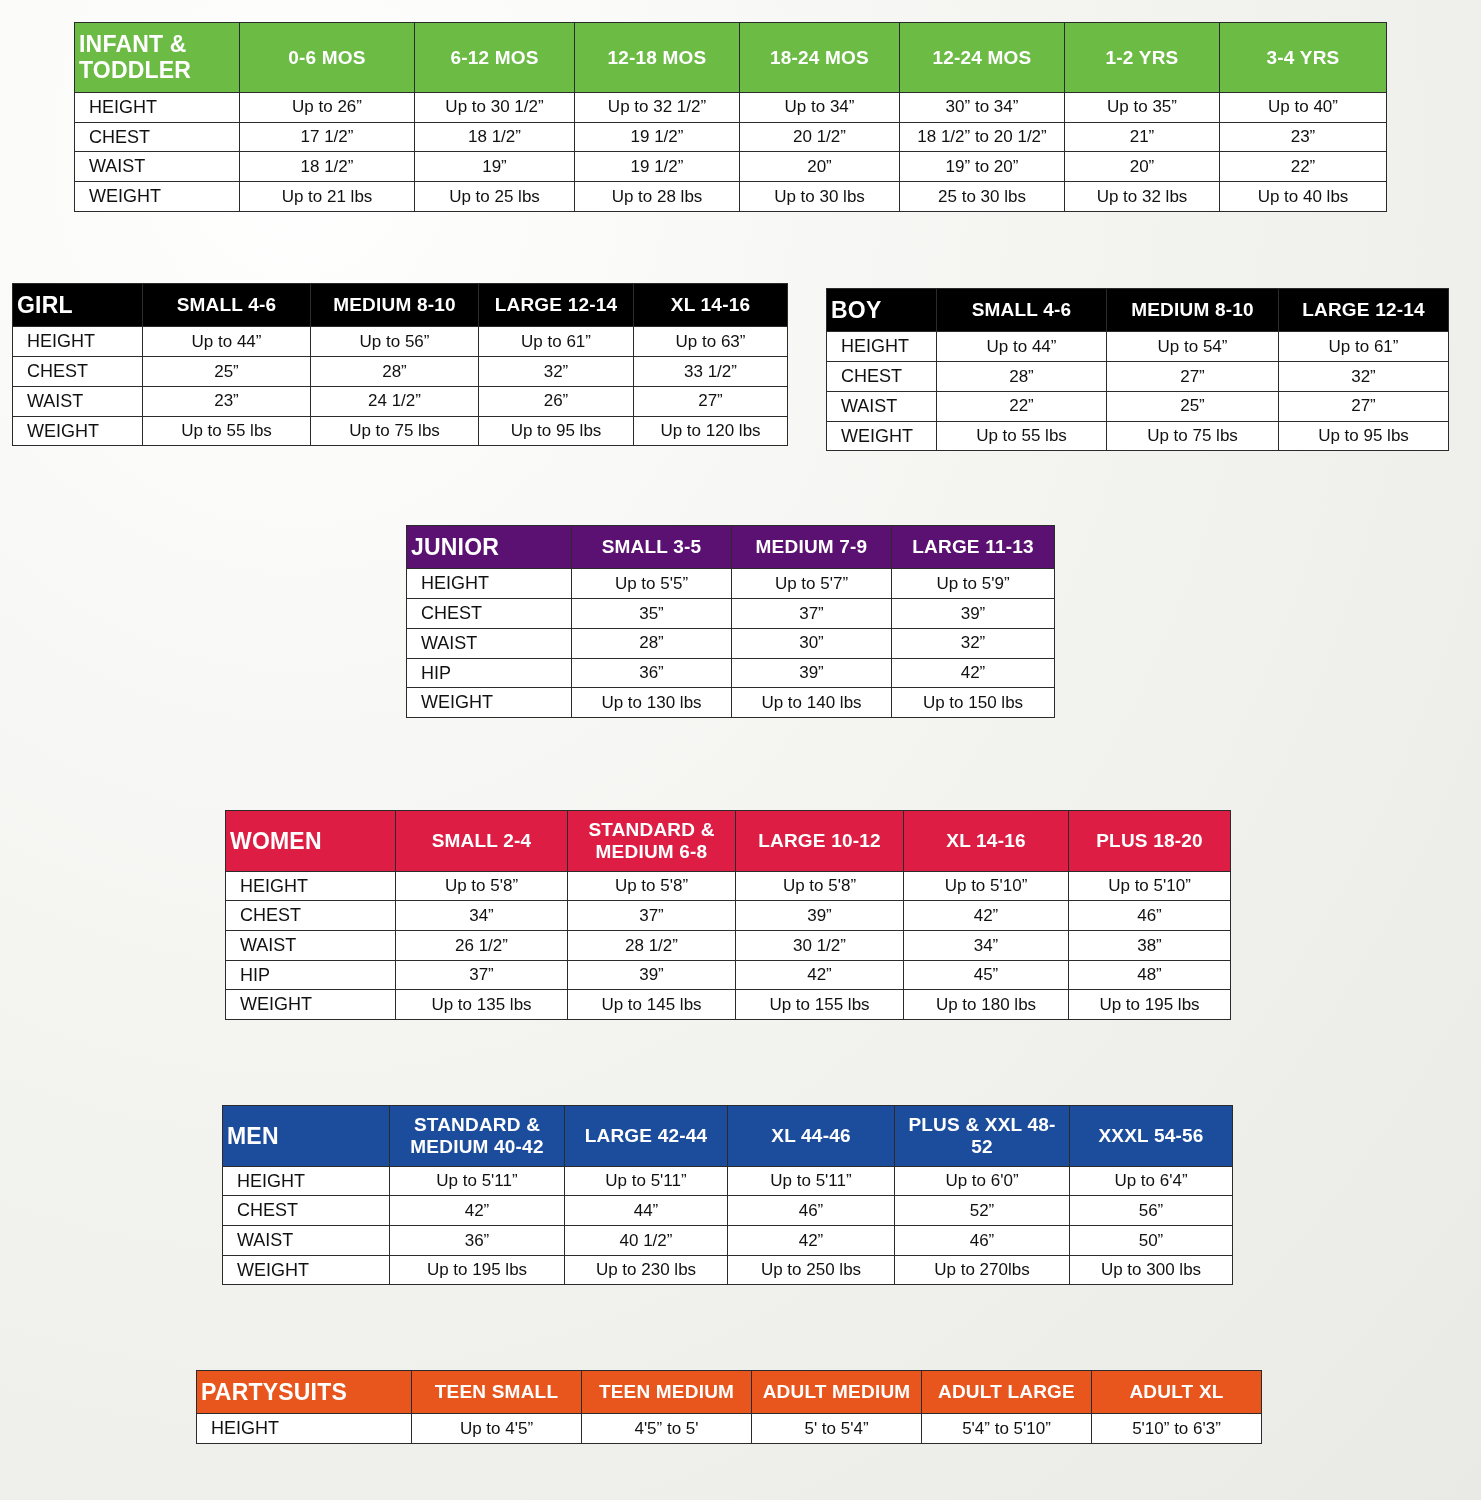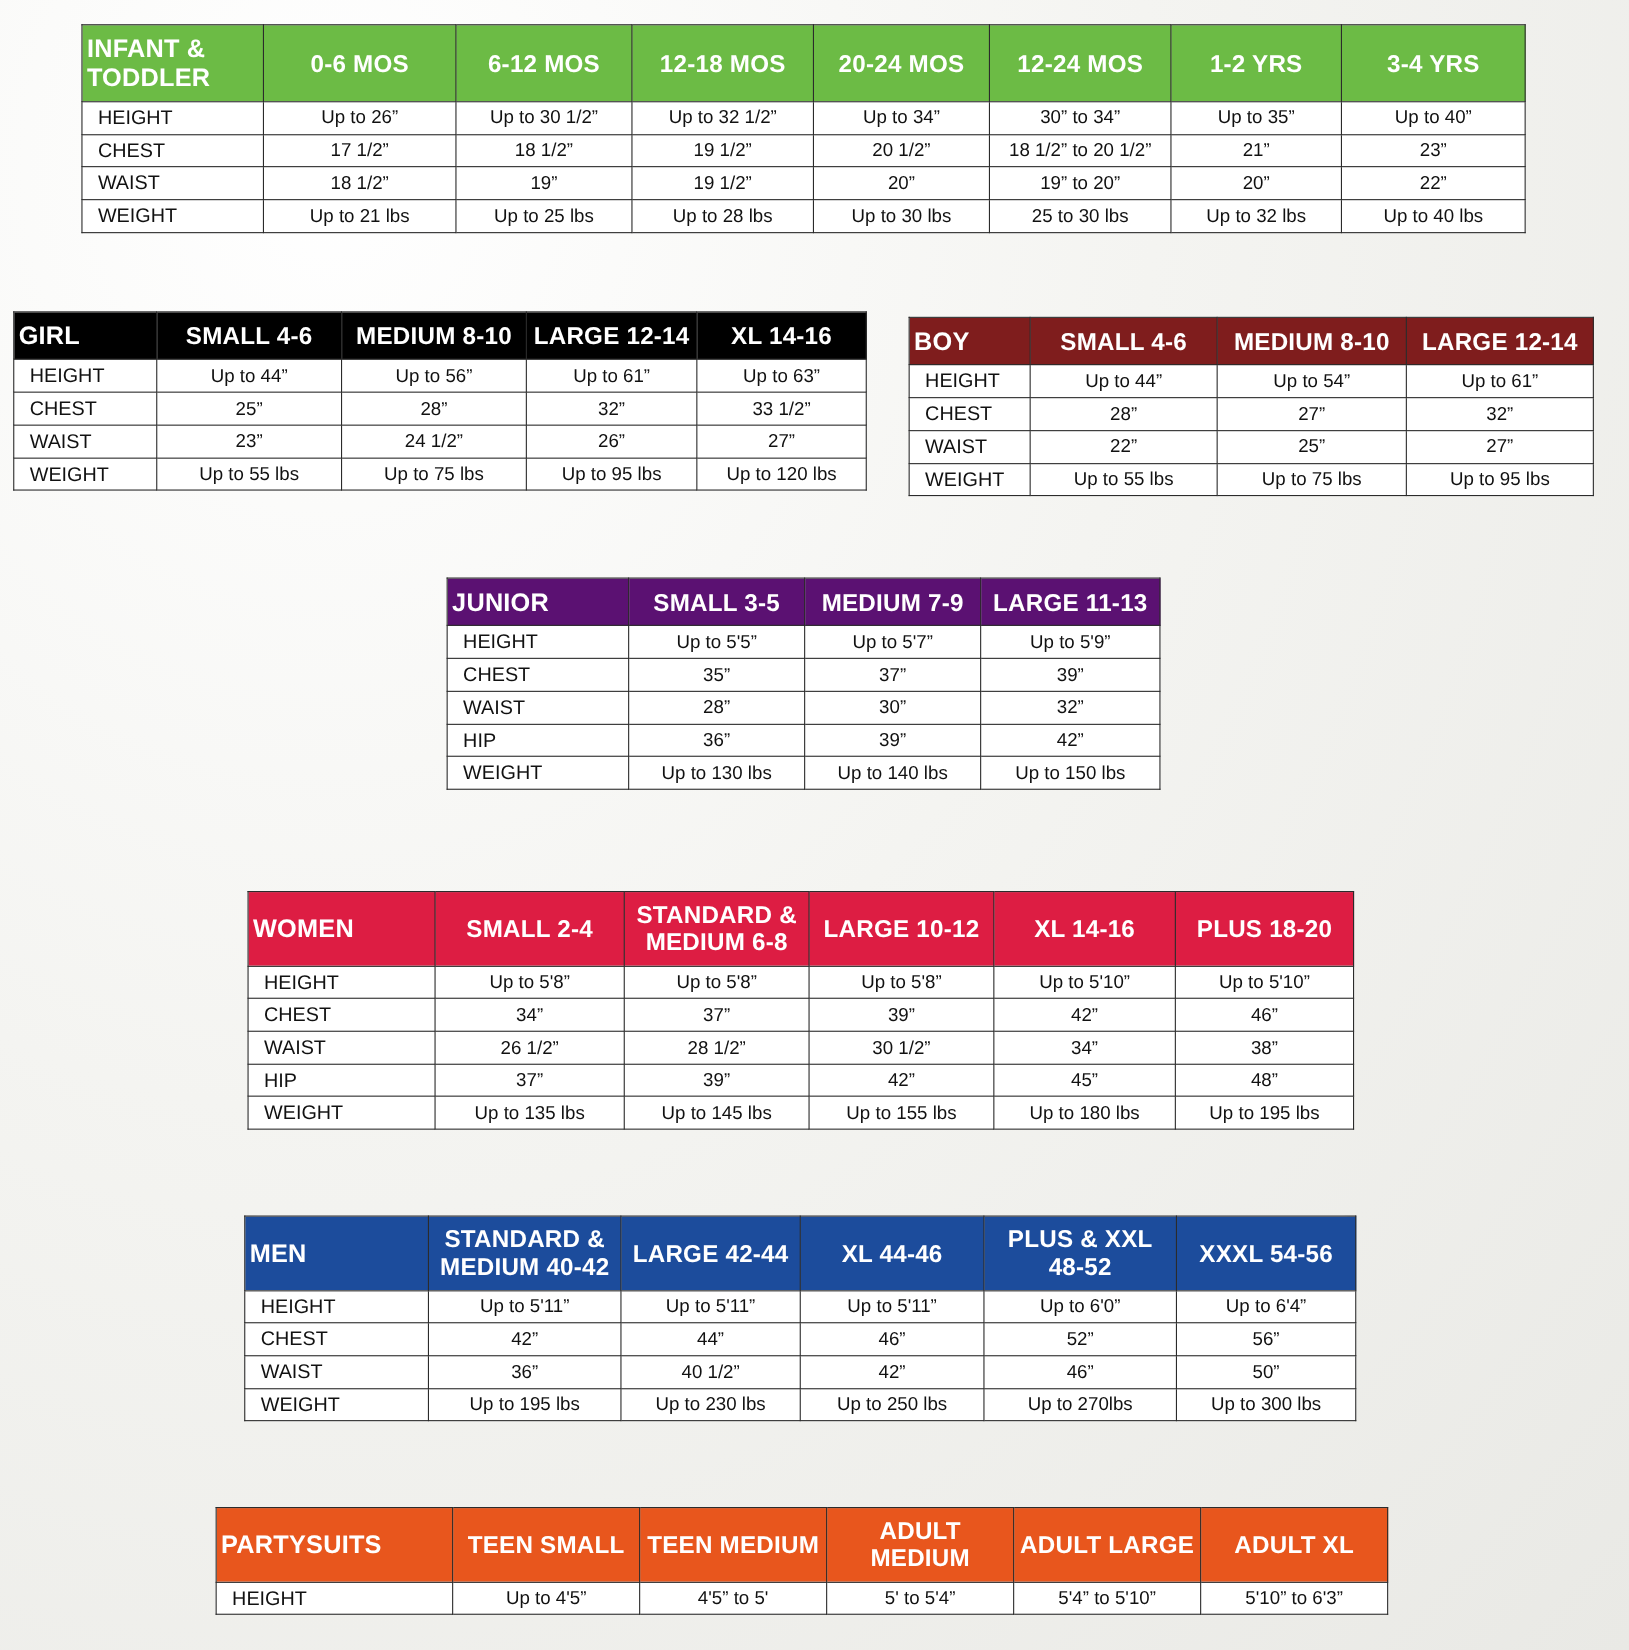--- a/index.html
+++ b/index.html
@@ -38,36 +38,36 @@
     font-size: 17px;
     color: #111;
     padding: 4px 2px;
     background: #ffffff;
     line-height: 1.15;
   }
   table.chart thead th {
     color: #ffffff;
     font-weight: bold;
     border: 1px solid #2b2b2b;
-    font-size: 22px;
+    font-size: 19px;
     letter-spacing: 0.2px;
     padding: 8px 4px;
   }
   table.chart tbody th.rowlab {
     text-align: left;
     padding-left: 14px;
     font-weight: normal;
     font-size: 18px;
     color: #111;
     background: #ffffff;
   }
   
   .t-infant thead th { background: #6cbb45; }
   .t-girl   thead th { background: #000000; }
-  .t-boy    thead th { background: #7f1d1d; }
+  .t-boy    thead th { background: #000000; }
   .t-junior thead th { background: #5b1172; }
   .t-women  thead th { background: #dd1d43; }
   .t-men    thead th { background: #1c4c9c; }
   .t-party  thead th { background: #e8561d; }
 
   
   table.chart thead th.title {
     font-size: 23px;
     text-align: left;
     padding-left: 4px;
@@ -100,21 +100,21 @@
         <col style="width: 165px;">
         <col style="width: 155px;">
         <col style="width: 167px;">
       </colgroup>
       <thead>
         <tr>
           <th class="title">INFANT &amp; TODDLER</th>
           <th>0-6 MOS</th>
           <th>6-12 MOS</th>
           <th>12-18 MOS</th>
-          <th>20-24 MOS</th>
+          <th>18-24 MOS</th>
           <th>12-24 MOS</th>
           <th>1-2 YRS</th>
           <th>3-4 YRS</th>
         </tr>
       </thead>
       <tbody>
         <tr>
           <th class="rowlab">HEIGHT</th>
           <td>Up to 26”</td>
           <td>Up to 30 1/2”</td>

